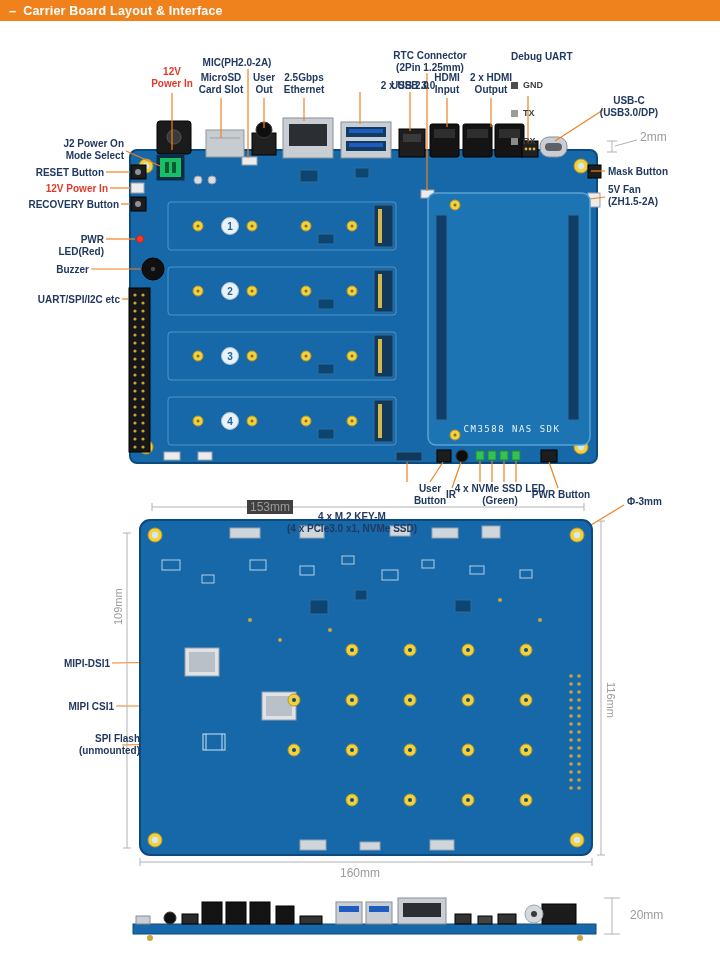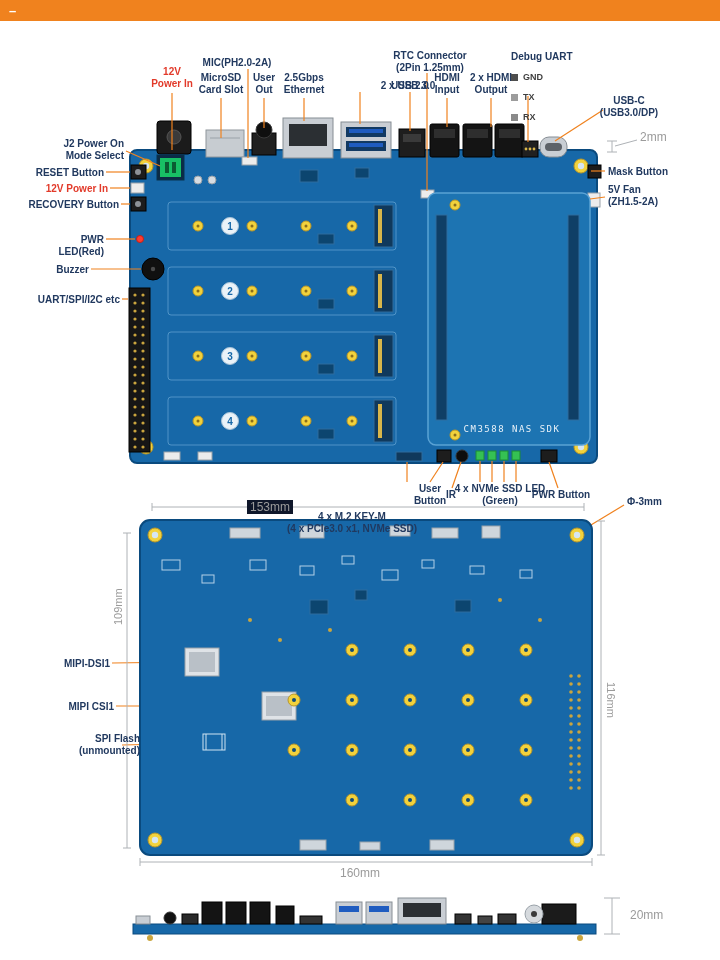--- a/index.html
+++ b/index.html
@@ -13,39 +13,40 @@
   .hdr h1 { font-size:12.5px; font-weight:700; letter-spacing:.2px; }
 
   svg.gfx { position:absolute; left:0; top:0; }
 
   .co { position:absolute; transform:translateX(-50%); text-align:center;
         font:700 10px/1.2 "Liberation Sans", sans-serif; color:#21395f; white-space:pre-line; }
   .co.la { transform:none; text-align:left; }
   .co.ra { transform:none; text-align:right; }
   .co.red { color:#e23a2a; }
   .co.dim { font-weight:400; font-size:12px; color:#9b9b9b; }
-  .co.bg { background:#0f172a; padding:0 3px; }
+  .co.bg { background:#404040; padding:0 3px; }
   .rotl { position:absolute; transform:rotate(-90deg); transform-origin:0 0;
           font:400 11px "Liberation Sans", sans-serif; color:#9b9b9b; }
   .rotr { position:absolute; transform:rotate(90deg); transform-origin:0 0;
           font:400 11px "Liberation Sans", sans-serif; color:#9b9b9b; }
 
   .dbg { position:absolute; left:511px; top:51px; }
   .dbg-title { font:700 10px "Liberation Sans", sans-serif; color:#21395f; margin-bottom:3px; }
-  .dbg-row { display:flex; align-items:center; gap:5px; margin-top:10px;
+  .dbg-row { display:flex; align-items:center; gap:5px; margin-top:18px;
              font:700 9px "Liberation Sans", sans-serif; color:#3f3f3f; }
   .sq { width:7px; height:7px; display:inline-block; }
 </style>
 </head>
 <body>
 
 <div class="page">
 
   <div class="hdr">
     <span class="dash">–</span>
+    <h1>Carrier Board Layout &amp; Interface</h1>
   </div>
 
   <svg class="gfx" width="720" height="960" viewBox="0 0 720 960">
 
     <g>
       <rect x="130" y="150" width="467" height="313" rx="7" fill="#1768a8" stroke="#0a4a7e" stroke-width="2"></rect>
 
       <g>
         <circle cx="146" cy="166" r="7" fill="#f2d23c" stroke="#b8962a"></circle>
           <circle cx="146" cy="166" r="3.2" fill="#d6e6f2"></circle>

